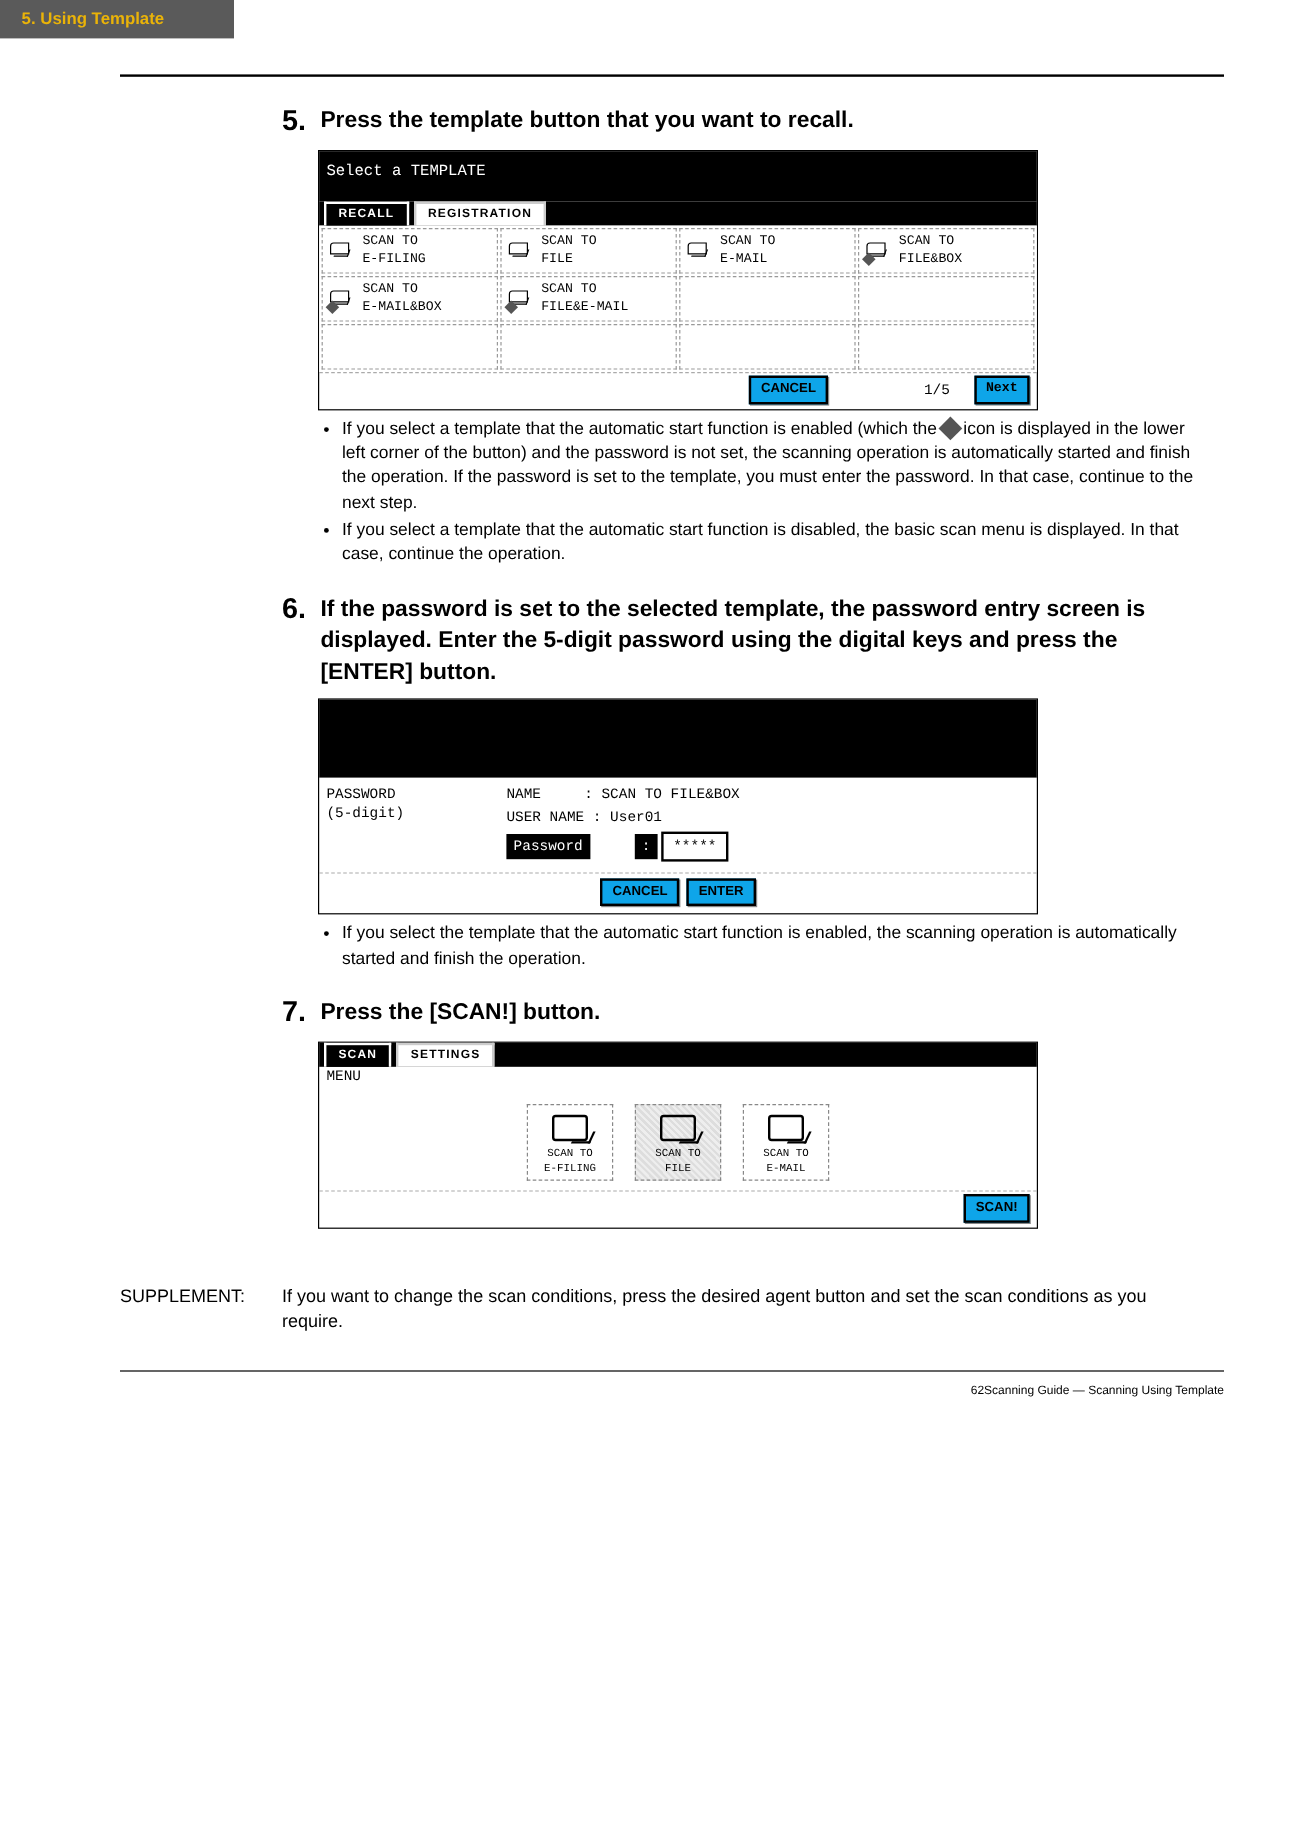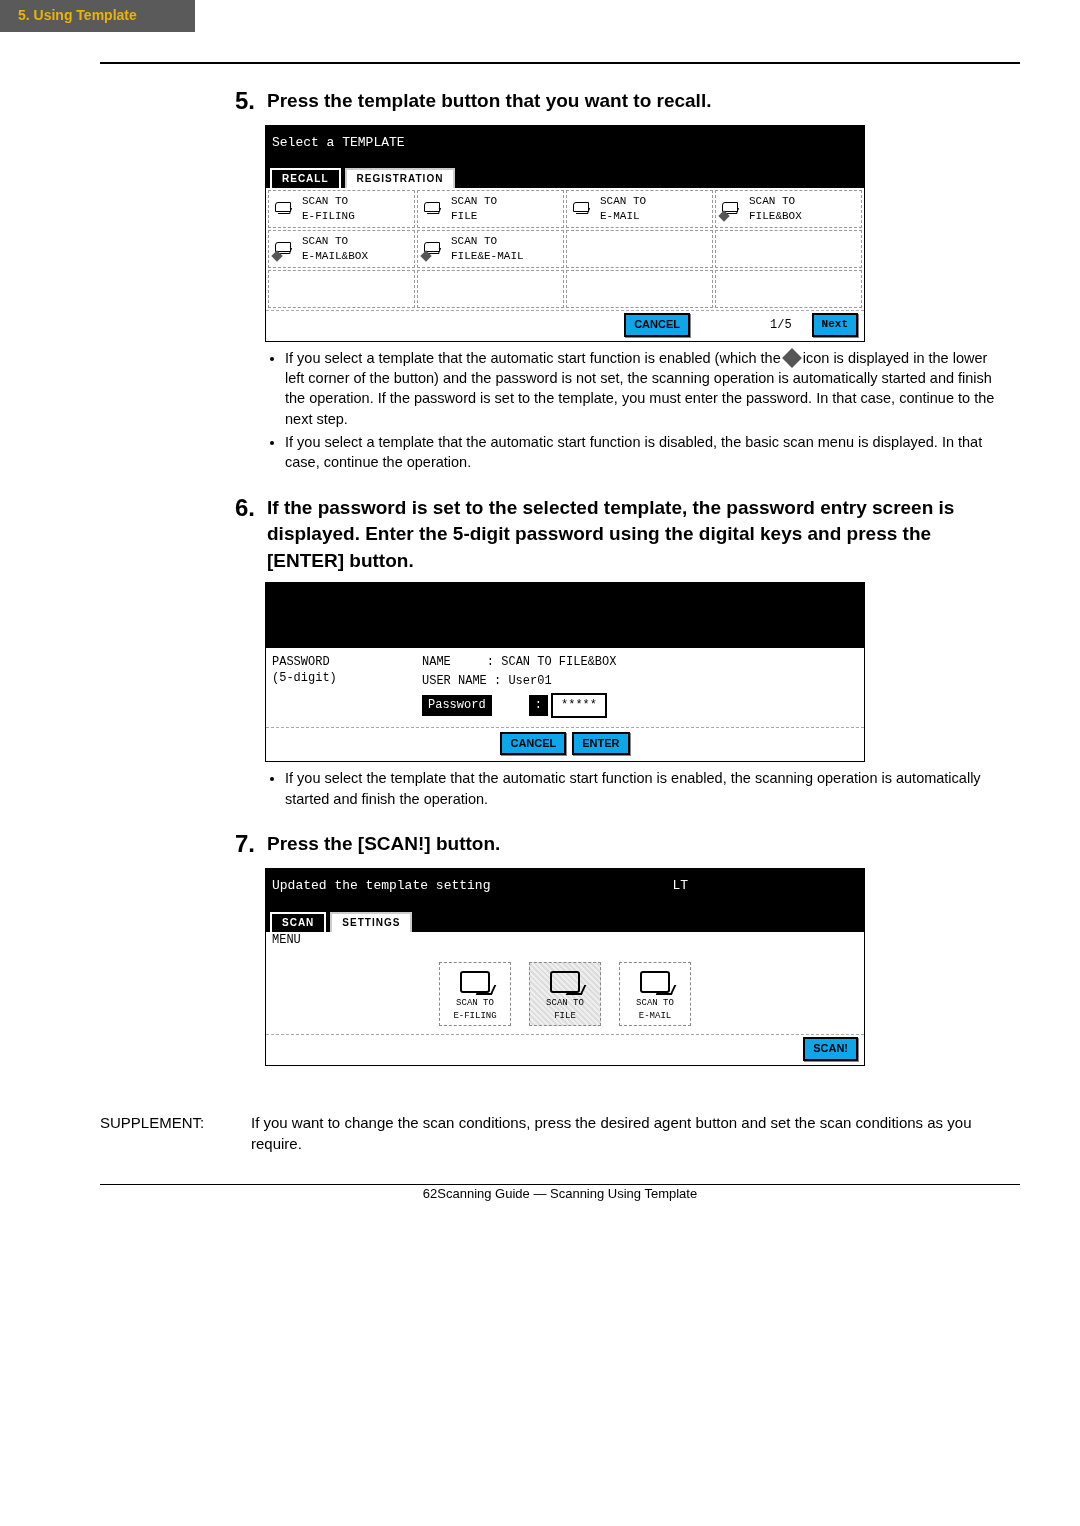--- a/index.html
+++ b/index.html
@@ -158,29 +158,28 @@
   .scan-item .big-icon { width:30px; height:22px; border:2px solid #000; border-radius:3px; position:relative; margin-bottom:4px;}
   .scan-item .big-icon::after{ content:""; position:absolute; right:-6px; bottom:-4px; width:14px; height:8px; border-bottom:2px solid #000; border-right:2px solid #000; transform:skewX(-25deg);}
   .scan-item.filled { background:repeating-linear-gradient(45deg,#eee,#eee 2px,#ddd 2px,#ddd 4px); }
   .menu-label { font-family:"Courier New",monospace; font-size:12px; padding-left:6px; }
   .scan-btn-row { display:flex; justify-content:flex-end; padding:2px 6px 4px 6px; border-top:1px dashed #aaa;}
   .supplement-row {
     display:flex;
     margin: 10px 85px 0 100px;
     font-size:15px;
     align-items:flex-start;
-    gap:16px;
   }
   .supplement-label { width:135px; flex-shrink:0; }
   .footer {
     border-top:1px solid #000;
     margin:30px 60px 0 100px;
-    display:flex; justify-content:center;
-    padding-top:0;
-    font-size:13px;
+    display:flex; justify-content:flex-end;
+    padding-top:10px;
+    font-size:10px;
   }
   .shot2-btns{ display:flex; justify-content:center; gap:6px; padding:4px 0 6px 0; border-top:1px dashed #aaa;}
 </style>
 </head>
 <body>
 
 <div class="top-bar">5. Using Template</div>
 <div class="rule"></div>
 
 <div class="content">
@@ -303,24 +302,20 @@
   <ul class="bullets">
     <li>If you select the template that the automatic start function is enabled, the scanning operation is automatically started and finish the operation.</li>
   </ul>
 
   <div class="step-row">
     <div class="step-num">7.</div>
     <div class="step-head">Press the [SCAN!] button.</div>
   </div>
 
   <div class="shot">
-    <div class="shot-title lt-title">
-      <span>Updated the template setting</span>
-      <span style="margin-right:170px">LT</span>
-    </div>
     <div class="tab-strip">
       <div class="mtab active">SCAN</div>
       <div class="mtab inactive">SETTINGS</div>
     </div>
     <div class="menu-label">MENU</div>
     <div class="scan-menu">
       <div class="scan-item">
           <div class="big-icon"></div>
           <span style="white-space:pre">SCAN TO
 E-FILING</span>

